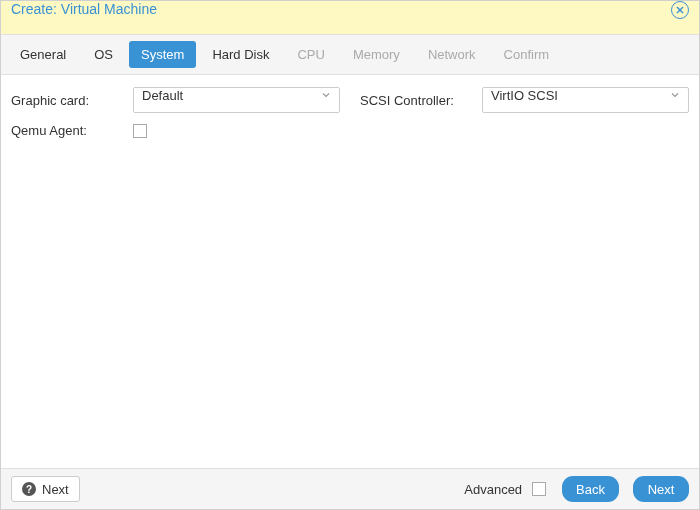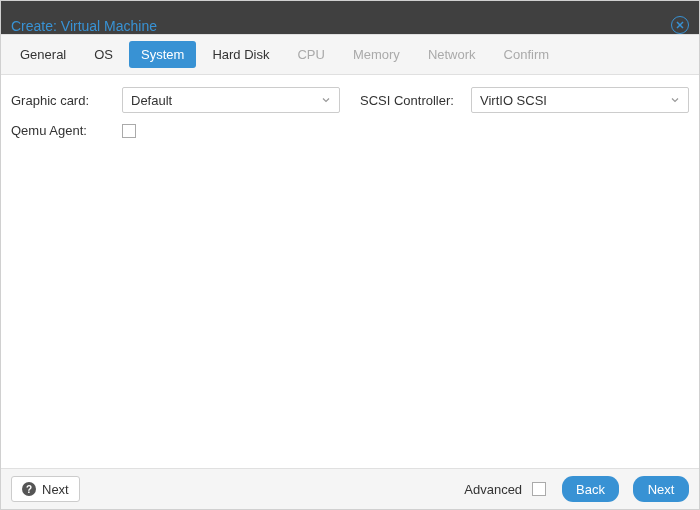--- a/index.html
+++ b/index.html
@@ -15,24 +15,24 @@
     .window {
       width: 700px;
       height: 510px;
       background: #fff;
       display: flex;
       flex-direction: column;
       border: 1px solid #d0d0d0;
     }
     .titlebar {
       height: 34px;
-      background: #404040;
+      background: #fef9c3;
       border-bottom: 1px solid #e0e0e0;
       display: flex;
-      align-items: flex-end;
+      align-items: flex-start;
       padding: 0 10px;
       justify-content: space-between;
     }
     .titlebar .title {
       color: #3892d4;
       font-size: 14px;
     }
     .close-btn {
       width: 18px;
       height: 18px;
@@ -79,35 +79,35 @@
     }
     .col {
       flex: 1;
       display: flex;
       flex-direction: column;
       gap: 10px;
     }
     .field-row {
       display: flex;
       align-items: center;
-      gap: 11px;
+      gap: 22px;
     }
     .field-label {
       width: 100px;
       color: #333;
       font-size: 13px;
     }
     .combo {
       flex: 1;
       height: 26px;
       border: 1px solid #ccc;
       border-radius: 2px;
       background: #fff;
       display: flex;
-      align-items: center;
+      align-items: flex-start;
       justify-content: space-between;
       padding: 0 8px;
       cursor: pointer;
       font-size: 13px;
       color: #333;
     }
     .combo .chev {
       color: #999;
     }
     .checkbox {

